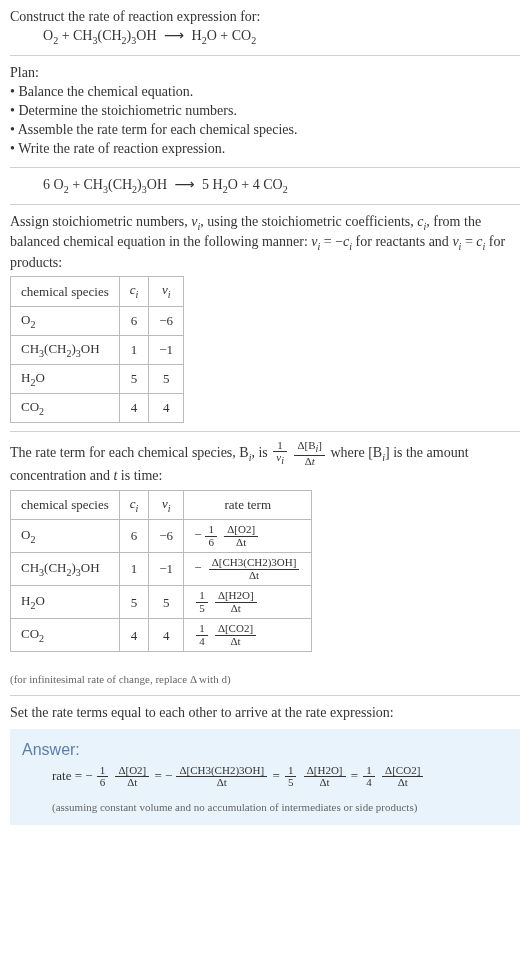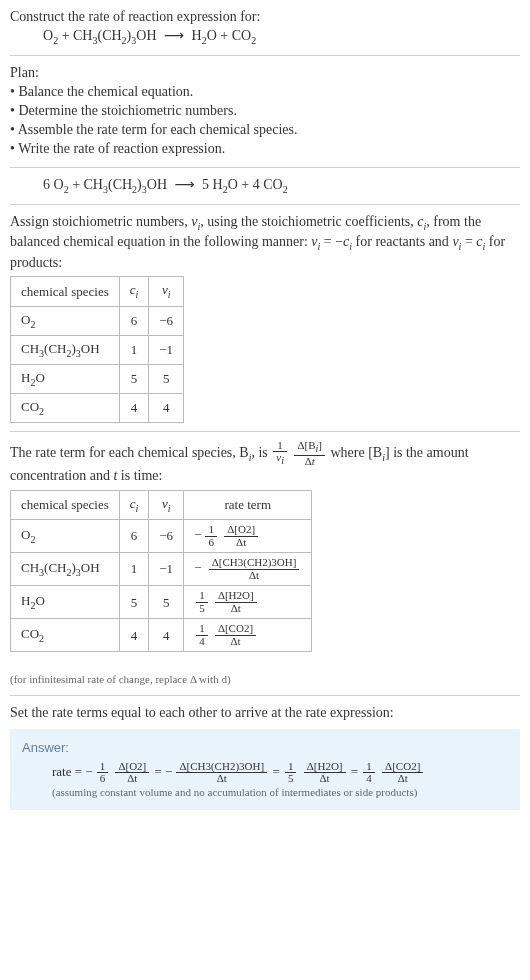--- a/index.html
+++ b/index.html
@@ -55,29 +55,29 @@
   .frac .den { display: block; padding: 0 3px; }
   .neg { margin-right: 2px; }
   .answer-box {
     background: #e9f3fb;
     padding: 10px 12px;
     margin-top: 4px;
   }
   .answer-box .label {
     color: #5b7fa6;
     font-family: Arial, sans-serif;
-    font-size: 13px;
+    font-size: 16px;
     margin-bottom: 4px;
   }
   .answer-box .inner { padding-left: 30px; font-size: 13px; }
   .assume {
     font-size: 11px;
     color: #666;
     padding-left: 30px;
-    margin-top: 0;
+    margin-top: 11px;
   }
   .arrow { margin: 0 4px; }
 </style>
 </head>
 <body>
 
 <div class="section">
   <div>Construct the rate of reaction expression for:</div>
   <div class="chem">
     <span><span>O</span><span class="sub">2</span></span>

